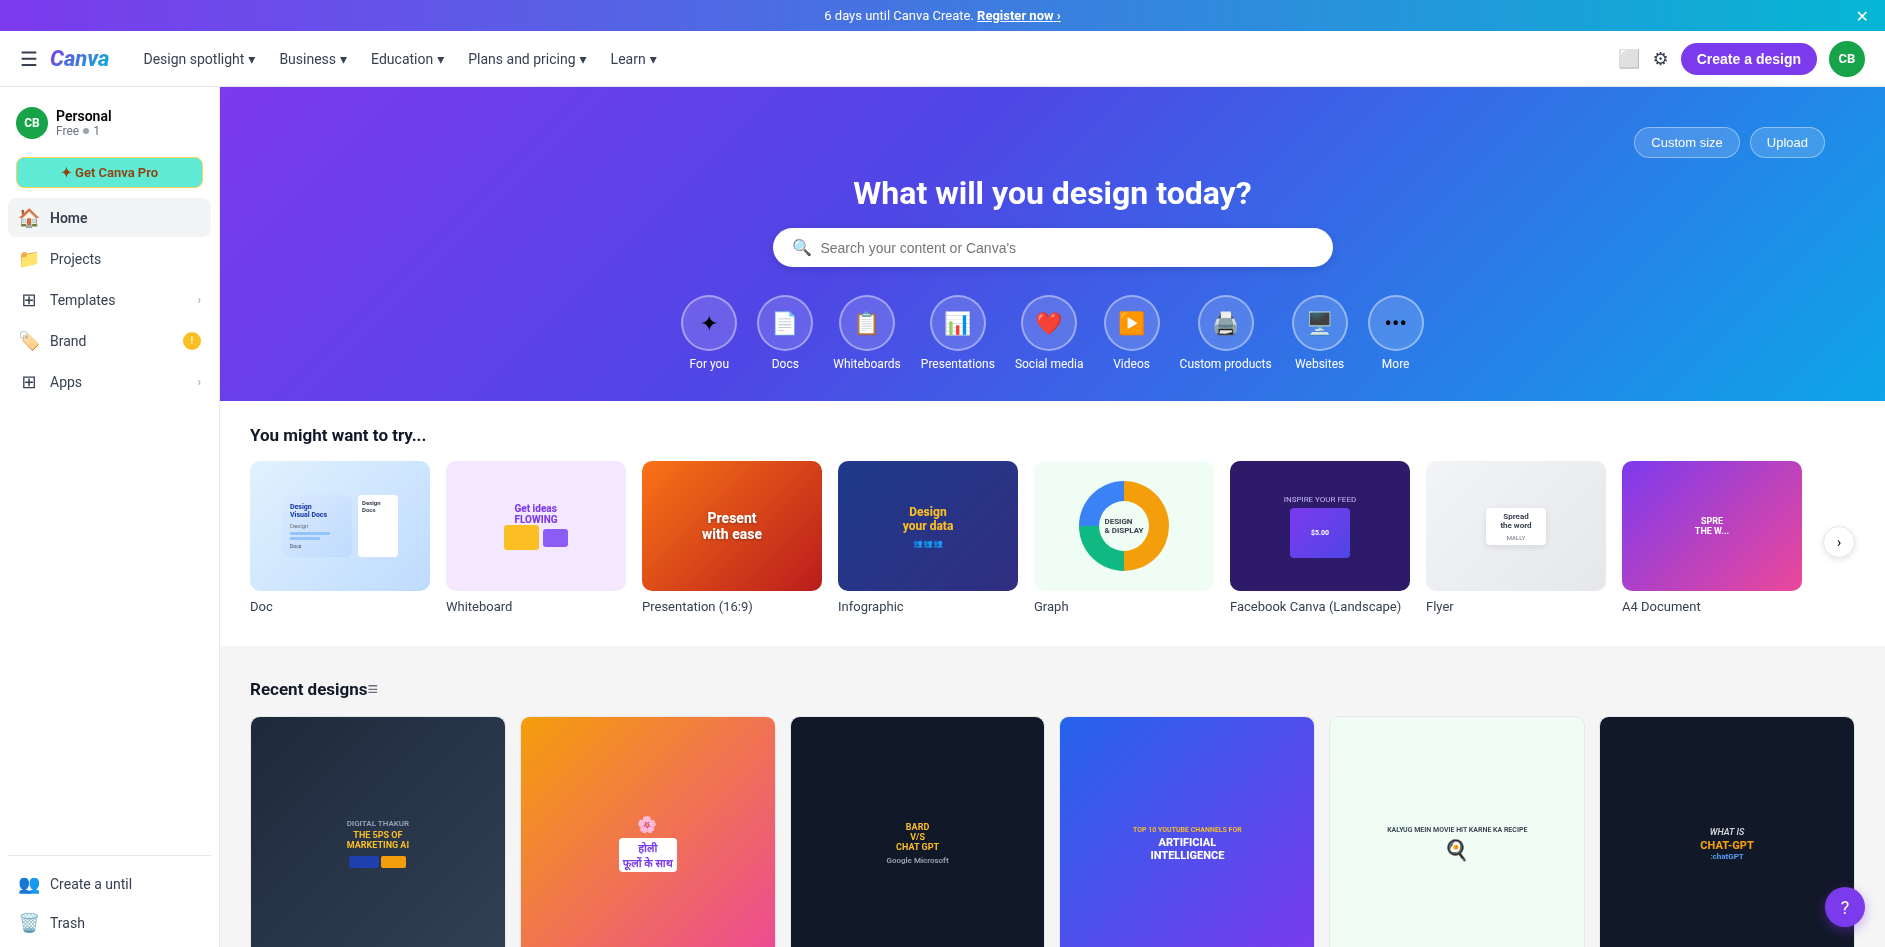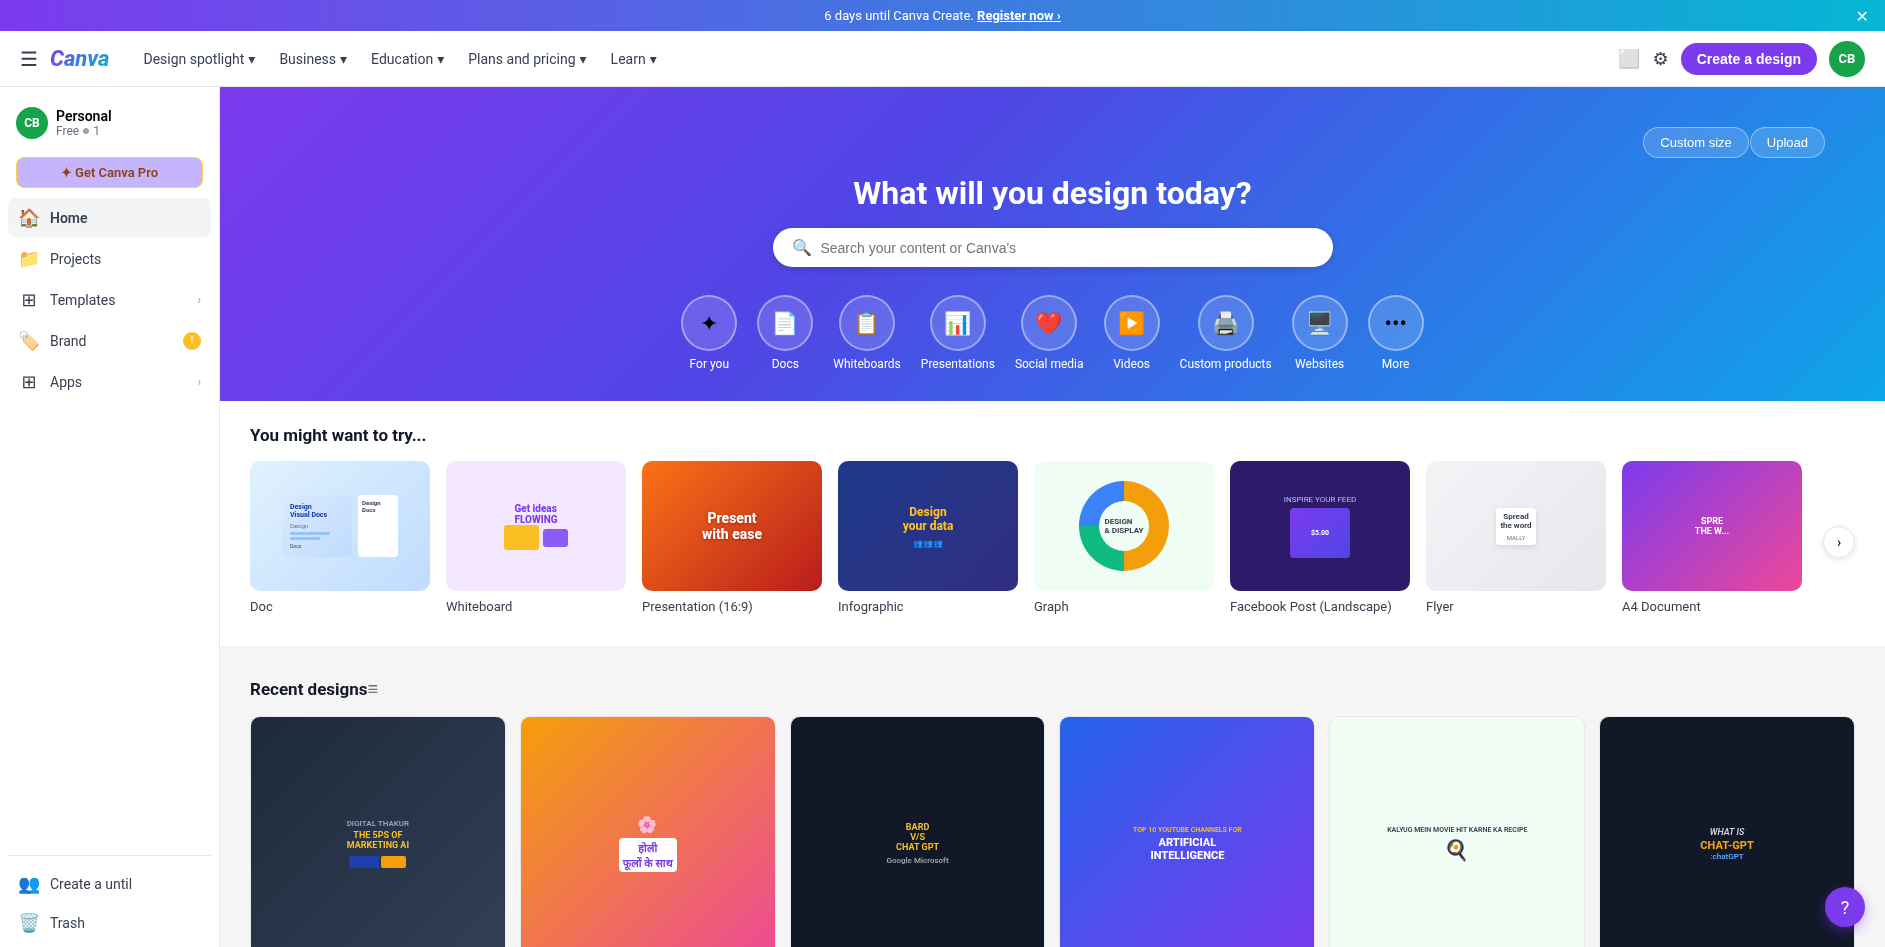--- a/index.html
+++ b/index.html
@@ -58,21 +58,21 @@
       width: 220px; background: white; border-right: 1px solid #e5e7eb;
       padding: 12px 8px; display: flex; flex-direction: column; gap: 2px;
       overflow-y: auto;
     }
     .user-section { display: flex; align-items: center; gap: 8px; padding: 8px; margin-bottom: 4px; }
     .user-avatar { width: 32px; height: 32px; border-radius: 50%; background: #16a34a; color: white; font-size: 12px; font-weight: 700; display: flex; align-items: center; justify-content: center; }
     .user-info .name { font-size: 14px; font-weight: 600; }
     .user-info .sub { font-size: 12px; color: #6b7280; display: flex; align-items: center; gap: 4px; }
     .dot { width: 6px; height: 6px; border-radius: 50%; background: #9ca3af; display: inline-block; }
     .pro-btn {
-      margin: 4px 8px 8px; background: #c4b5fd; border: 1px solid #fcd34d;
+      margin: 4px 8px 8px; background: #5eead4; border: 1px solid #fcd34d;
       border-radius: 8px; padding: 7px 10px; font-size: 13px; font-weight: 600;
       cursor: pointer; text-align: center; color: #92400e;
     }
     .sidebar-item {
       display: flex; align-items: center; gap: 10px; padding: 9px 10px;
       border-radius: 8px; cursor: pointer; font-size: 14px; color: #374151;
     }
     .sidebar-item.active { background: #f3f4f6; font-weight: 600; }
     .sidebar-item .icon { font-size: 18px; width: 22px; text-align: center; }
     .sidebar-item .chevron { margin-left: auto; font-size: 12px; color: #9ca3af; }
@@ -82,21 +82,21 @@
     
     .main { flex: 1; overflow-y: auto; }
 
     
     .hero {
       background: linear-gradient(135deg, #7c3aed 0%, #4f46e5 40%, #0ea5e9 100%);
       padding: 40px 60px 30px;
       position: relative;
       min-height: 200px;
     }
-    .hero-top { display: flex; justify-content: flex-end; gap: 1px; margin-bottom: 16px; align-items: center; }
+    .hero-top { display: flex; justify-content: flex-end; gap: 10px; margin-bottom: 16px; align-items: center; }
     .hero-btn {
       background: rgba(255,255,255,0.15); border: 1px solid rgba(255,255,255,0.4);
       color: white; padding: 7px 16px; border-radius: 20px; font-size: 13px; cursor: pointer;
     }
     .hero-title { text-align: center; color: white; font-size: 32px; font-weight: 700; margin-bottom: 16px; }
     .search-bar {
       display: flex; align-items: center; background: white; border-radius: 25px;
       padding: 10px 20px; max-width: 560px; margin: 0 auto 28px;
       box-shadow: 0 2px 8px rgba(0,0,0,0.15);
     }
@@ -388,26 +388,26 @@
 
           <div class="template-card">
             <div class="thumb fb-thumb" style="background:#2d1b69;">
               <div style="text-align:center;padding:10px;">
                 <div style="font-size:8px;color:#c4b5fd;margin-bottom:4px;">INSPIRE YOUR FEED</div>
                 <div style="width:60px;height:50px;background:linear-gradient(135deg,#7c3aed,#4f46e5);border-radius:4px;margin:0 auto;display:flex;align-items:center;justify-content:center;">
                   <span style="color:white;font-size:7px;font-weight:700;">$5.00</span>
                 </div>
               </div>
             </div>
-            <div class="label">Facebook Post (Landscape)</div>
+            <div class="label">Facebook Canva (Landscape)</div>
           </div>
 
           <div class="template-card">
             <div class="thumb flyer-thumb" style="background:linear-gradient(135deg,#f3f4f6,#e5e7eb);">
-              <div style="background:white;width:40px;padding:4px;border-radius:4px;text-align:center;box-shadow:0 2px 6px rgba(0,0,0,0.1);">
+              <div style="background:white;width:60px;padding:4px;border-radius:4px;text-align:center;box-shadow:0 2px 6px rgba(0,0,0,0.1);">
                 <div style="font-size:8px;font-weight:700;color:#374151;">Spread<br>the word</div>
                 <div style="font-size:6px;color:#6b7280;margin-top:4px;">MALLY</div>
               </div>
             </div>
             <div class="label">Flyer</div>
           </div>
 
           <div class="template-card">
             <div class="thumb a4-thumb" style="background:linear-gradient(135deg,#7c3aed,#ec4899);">
               <div style="color:white;font-size:9px;font-weight:700;text-align:center;padding:8px;">SPRE<br>THE W...</div>

